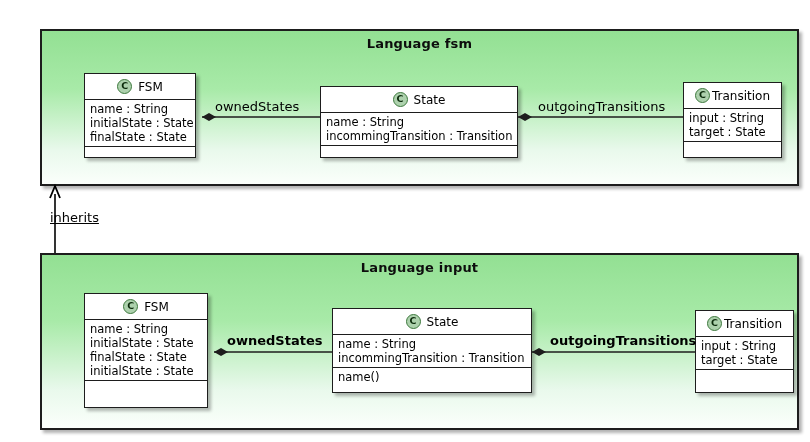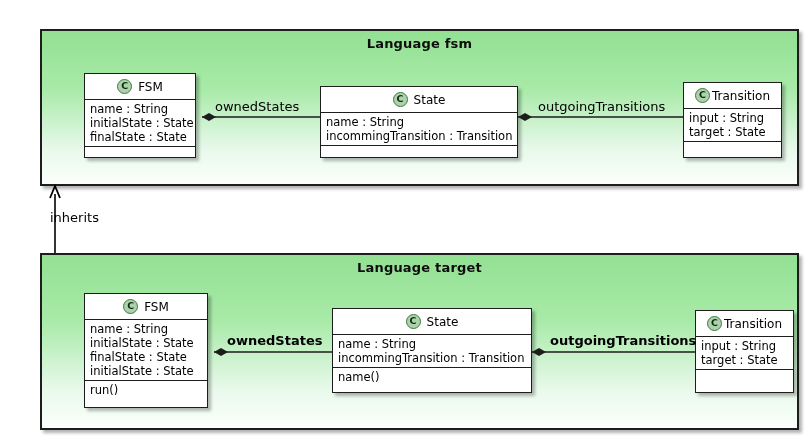--- a/index.html
+++ b/index.html
@@ -161,37 +161,34 @@
     <div class="cls-compartment cls-attrs">
       <div class="cls-line">input : String</div>
       <div class="cls-line">target : State</div>
     </div>
     <div class="cls-compartment cls-ops">
       <div class="cls-empty"></div>
     </div>
   </div>
 
   <div class="package" style="left:28px; top:253px; width:759px; height:177px;">
-    <div class="package-title">Language target</div>
+    <div class="package-title">Language input</div>
   </div>
 
   <div class="umlclass" style="left:72px; top:293px; width:124px; height:115px;">
     <div class="cls-header">
       <span class="cls-stereo">C</span>
       <span class="cls-name">FSM</span>
     </div>
     <div class="cls-compartment cls-attrs">
       <div class="cls-line">name : String</div>
       <div class="cls-line">initialState : State</div>
       <div class="cls-line">finalState : State</div>
       <div class="cls-line">initialState : State</div>
     </div>
-    <div class="cls-compartment cls-ops">
-      <div class="cls-line">run()</div>
-    </div>
   </div>
 
   <div class="umlclass" style="left:320px; top:308px; width:200px; height:85px;">
     <div class="cls-header">
       <span class="cls-stereo">C</span>
       <span class="cls-name">State</span>
     </div>
     <div class="cls-compartment cls-attrs">
       <div class="cls-line">name : String</div>
       <div class="cls-line">incommingTransition : Transition</div>
@@ -231,15 +228,15 @@
   </svg>
 
   <div class="edge-label" style="left:203px; top:99px;">ownedStates</div>
 
   <div class="edge-label" style="left:526px; top:99px;">outgoingTransitions</div>
 
   <div class="edge-label" style="left:215px; top:333px; font-weight:bold;">ownedStates</div>
 
   <div class="edge-label" style="left:538px; top:333px; font-weight:bold;">outgoingTransitions</div>
 
-  <div class="edge-label" style="left:38px; top:210px;">inherits</div>
+  <div class="edge-label" style="left:38px; top:210px;text-decoration:underline;">inherits</div>
 
 </div>
 
 </body></html>

